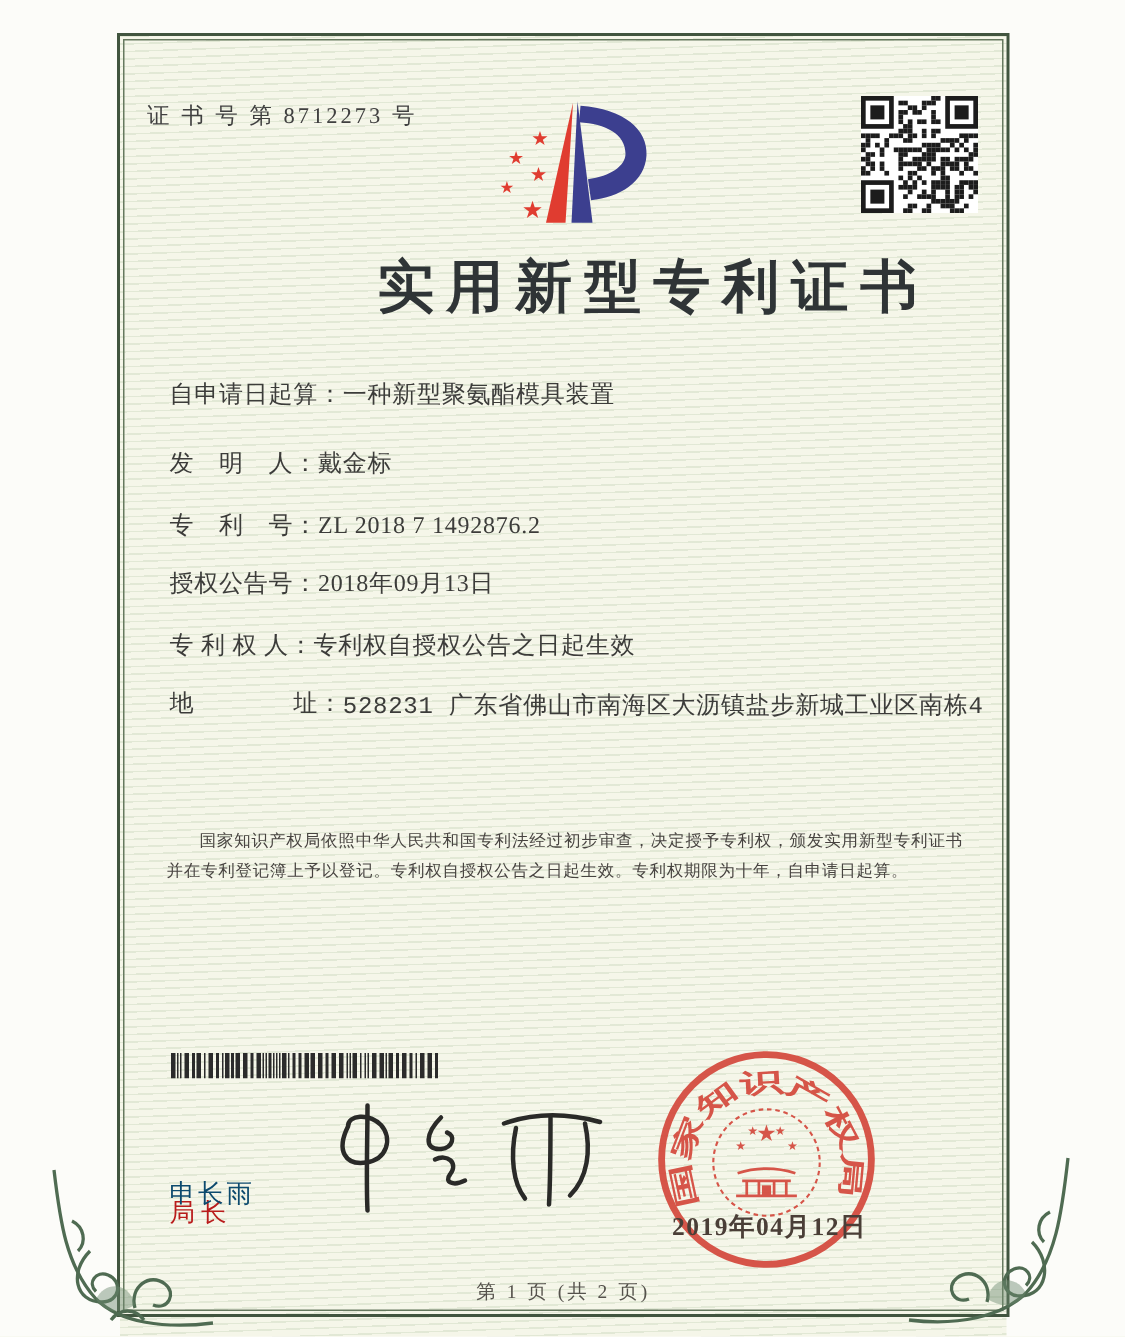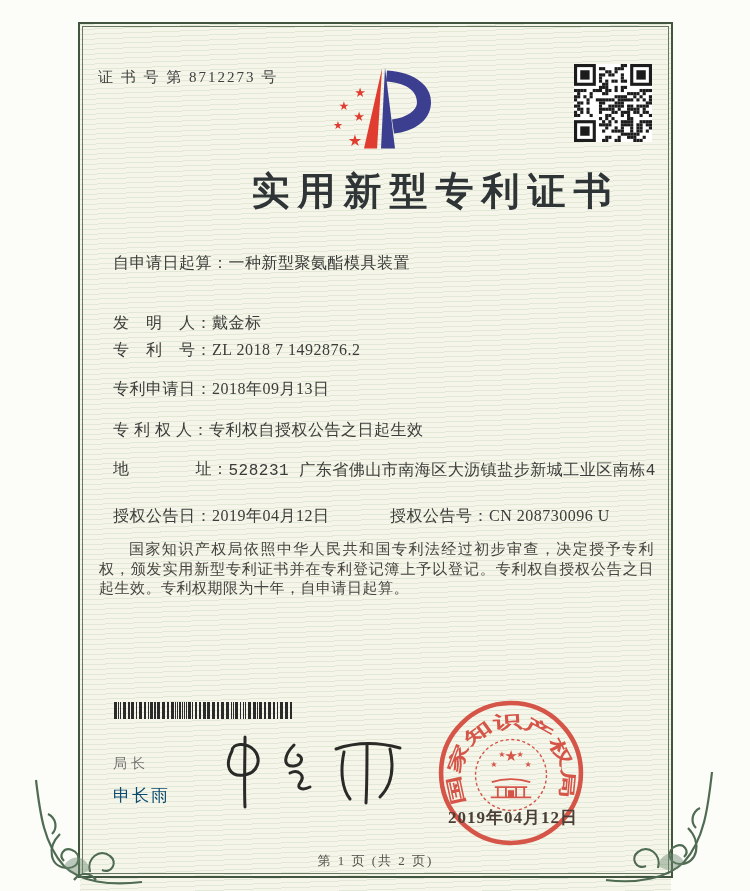--- a/index.html
+++ b/index.html
@@ -40,25 +40,25 @@
     letter-spacing:0.5px; white-space:nowrap;
   }
   .row .lbl { color:#3c3c3a; }
   .addr-wrap { display:inline-block; vertical-align:top; white-space:normal; width:440px; line-height:25px;font-family:Liberation Mono, monospace; }
   .row-grant { width:560px; }
   .grant-no-pair { position:absolute; left:277px; top:0; white-space:nowrap; }
   .body-text {
     position:absolute; left:95px; top:536px; width:563px; color:#474340;
   }
   .body-text p {
-    margin:4px; font-size:15px; line-height:19.5px; text-indent:2em;
+    margin:16px; font-size:11px; line-height:19.5px; text-indent:2em;
     text-align:justify; letter-spacing:0.5px;
   }
   .barcode { position:absolute; left:114px; top:702px; width:180px; height:17px; }
-  .sig-title { position:absolute; left:113px; top:755px; font-size:14px; letter-spacing:4px; color:#737373; }
+  .sig-title { position:absolute; left:113px; top:797px; font-size:17px; letter-spacing:4px; color:#b91c1c; }
   .sig-name  { position:absolute; left:113px; top:784px; font-size:17px; letter-spacing:2px; color:#0c4a6e; }
   .sig-script { position:absolute; left:218px; top:733px; width:195px; height:78px; }
   .seal { position:absolute; left:436px; top:698px; width:150px; height:150px; opacity:0.92; }
   .seal-date {
     position:absolute; left:448px; top:806px; font-size:17px;
     letter-spacing:1px; color:#4a3e37; font-weight:600;
   }
   .footer {
     position:absolute; left:78px; top:852px; width:595px; text-align:center;
     font-size:13px; letter-spacing:2px; color:#55524c;
@@ -303,38 +303,36 @@
     <rect x="0" y="56.160000000000004" width="21.84" height="21.84" fill="#1c1c1c"></rect>
     <rect x="3.12" y="59.28" width="15.600000000000001" height="15.600000000000001" fill="#ffffff"></rect>
     <rect x="6.24" y="62.400000000000006" width="9.36" height="9.36" fill="#1c1c1c"></rect>
   </svg>
 
 <div class="title">实用新型专利证书</div>
 
 <div class="row" style="top:253px">
   <span class="lbl">自申请日起算：</span><span>一种新型聚氨酯模具装置</span>
 </div>
-<div class="row" style="top:313px">
+<div class="row" style="top:299px">
   <span class="lbl">发　明　人：</span><span>戴金标</span>
 </div>
 <div class="row" style="top:340px">
   <span class="lbl">专　利　号：</span><span>ZL 2018 7 1492876.2</span>
 </div>
 <div class="row" style="top:379px">
-  <span class="lbl">专利申请日：</span><span>2018年09月13日</span>
+  <span class="lbl">授权公告号：</span><span>2018年09月13日</span>
 </div>
 <div class="row" style="top:420px">
   <span class="lbl">专 利 权 人：</span><span>专利权自授权公告之日起生效</span>
 </div>
 <div class="row" style="top:459px">
   <span class="lbl">地　　　　址：</span><span class="addr-wrap"><span>528231 广东省佛山市南海区大沥镇盐步新城工业区南栋4</span><br></span>
 </div>
 <div class="row row-grant" style="top:506px">
-  <span><span class="lbl">授权公告日：</span><span>2019年04月12日</span></span>
-  <span class="grant-no-pair"><span class="lbl">授权公告号：</span><span>CN 208730096 U</span></span>
 </div>
 
 <div class="body-text">
   <p>国家知识产权局依照中华人民共和国专利法经过初步审查，决定授予专利权，颁发实用新型专利证书并在专利登记簿上予以登记。专利权自授权公告之日起生效。专利权期限为十年，自申请日起算。</p>
 </div>
 
 <svg class="barcode" id="bc-svg" viewBox="0 0 180 17" preserveAspectRatio="none" aria-hidden="true">
     <rect x="0" y="0" width="3" height="17" fill="#2b2b2b"></rect>
     <rect x="4" y="0" width="1" height="17" fill="#2b2b2b"></rect>
     <rect x="6" y="0" width="1" height="17" fill="#2b2b2b"></rect>

